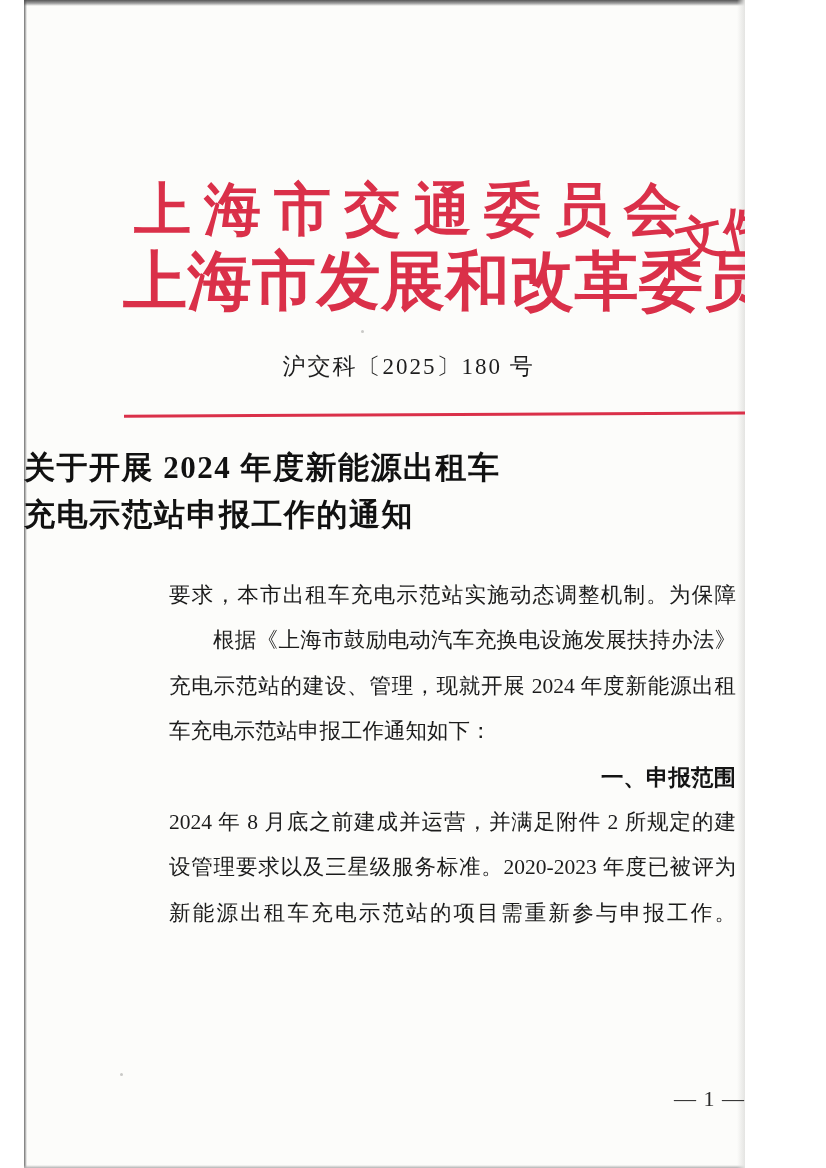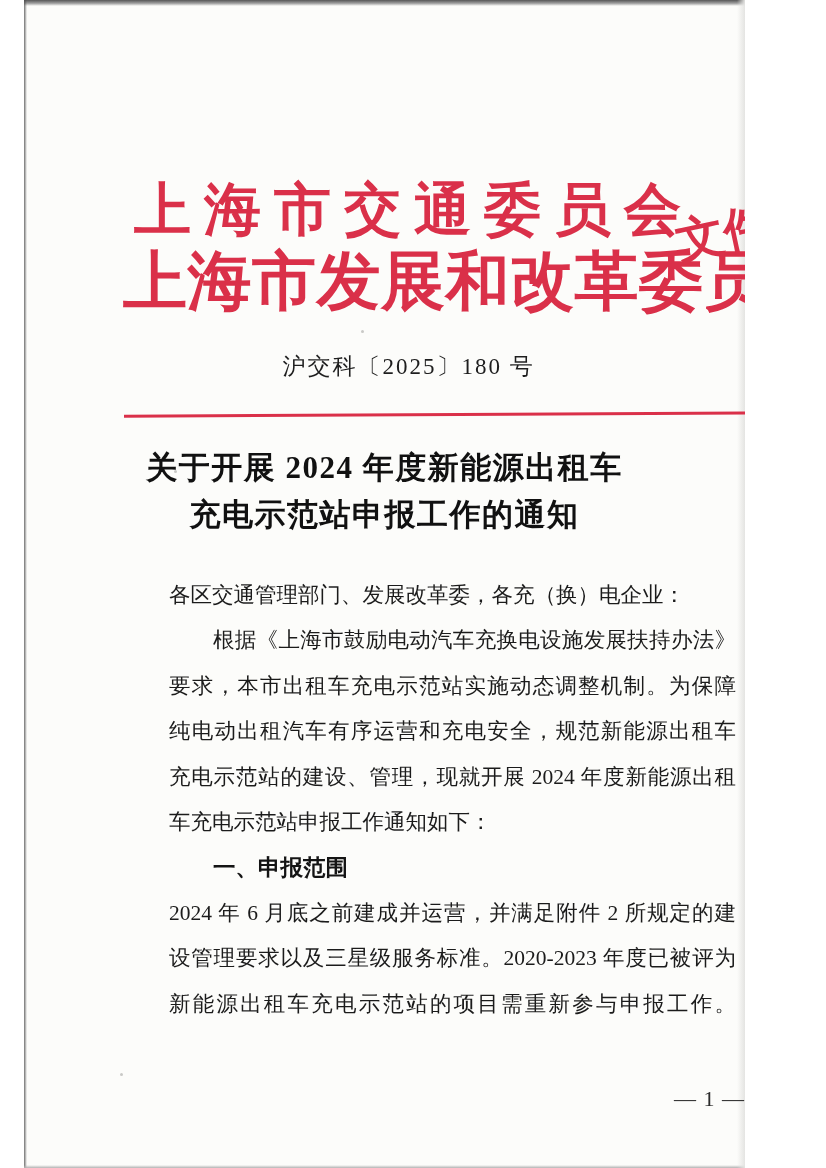--- a/index.html
+++ b/index.html
@@ -29,30 +29,30 @@
   .stamp { position:absolute; top:211px; left:653px; white-space:nowrap;
     font-size:48px; font-weight:bold; color:var(--red);
     transform:rotate(-12deg); transform-origin:left center; }
 
   .doc-number { position:absolute; top:351px; left:0; right:0; text-align:center;
     font-size:23px; color:#1e1e1e; letter-spacing:2px; transform:translateX(24px); }
 
   .red-rule { position:absolute; top:413px; left:100px; width:641px; height:3px;
     background:var(--red); transform:rotate(-0.3deg); }
 
-  .title { position:absolute; top:444px; left:0; right:0; text-align:center;
+  .title { position:absolute; top:444px; left:0; right:0; text-align:left;
     font-size:31px; font-weight:bold; color:#111; line-height:47px; letter-spacing:1.5px; }
 
   .body-block { position:absolute; top:573px; left:145px; width:567px;
     font-size:21.5px; color:#1b1b1b; }
   .bline { height:45.4px; line-height:45.4px; overflow:visible; }
   .just { text-align:justify; text-align-last:justify; }
   .indent { text-indent:44px; }
   .sec-head { font-family:"Liberation Sans","DejaVu Sans",sans-serif;
-    font-weight:bold; font-size:22.5px; color:#141414; }
+    font-weight:bold; font-size:22.5px; color:#141414;text-align:right; }
 
   .page-num { position:absolute; top:1086px; left:650px; white-space:nowrap;
     font-size:22px; color:#2b2b2b; letter-spacing:1px; }
 </style>
 </head>
 <body>
 
 <div class="page">
 
   <div class="scan-top"></div>
@@ -70,27 +70,25 @@
   <div class="doc-number">沪交科〔2025〕180 号</div>
 
   <div class="red-rule"></div>
 
   <div class="title">
     <div>关于开展 2024 年度新能源出租车</div>
     <div>充电示范站申报工作的通知</div>
   </div>
 
   <div class="body-block">
-    <div class="bline">各区交通管理部门、发展改革委，各充（换）电企业：</div>
+    <div class="bline just">要求，本市出租车充电示范站实施动态调整机制。为保障</div>
     <div class="bline just indent">根据《上海市鼓励电动汽车充换电设施发展扶持办法》</div>
-    <div class="bline just">要求，本市出租车充电示范站实施动态调整机制。为保障</div>
-    <div class="bline just">纯电动出租汽车有序运营和充电安全，规范新能源出租车</div>
     <div class="bline just">充电示范站的建设、管理，现就开展 2024 年度新能源出租</div>
     <div class="bline">车充电示范站申报工作通知如下：</div>
     <div class="bline sec-head indent">一、申报范围</div>
-    <div class="bline just">2024 年 6 月底之前建成并运营，并满足附件 2 所规定的建</div>
+    <div class="bline just">2024 年 8 月底之前建成并运营，并满足附件 2 所规定的建</div>
     <div class="bline just">设管理要求以及三星级服务标准。2020-2023 年度已被评为</div>
     <div class="bline just">新能源出租车充电示范站的项目需重新参与申报工作。</div>
   </div>
 
   <div class="page-num">— 1 —</div>
 
 </div>
 
 </body></html>

